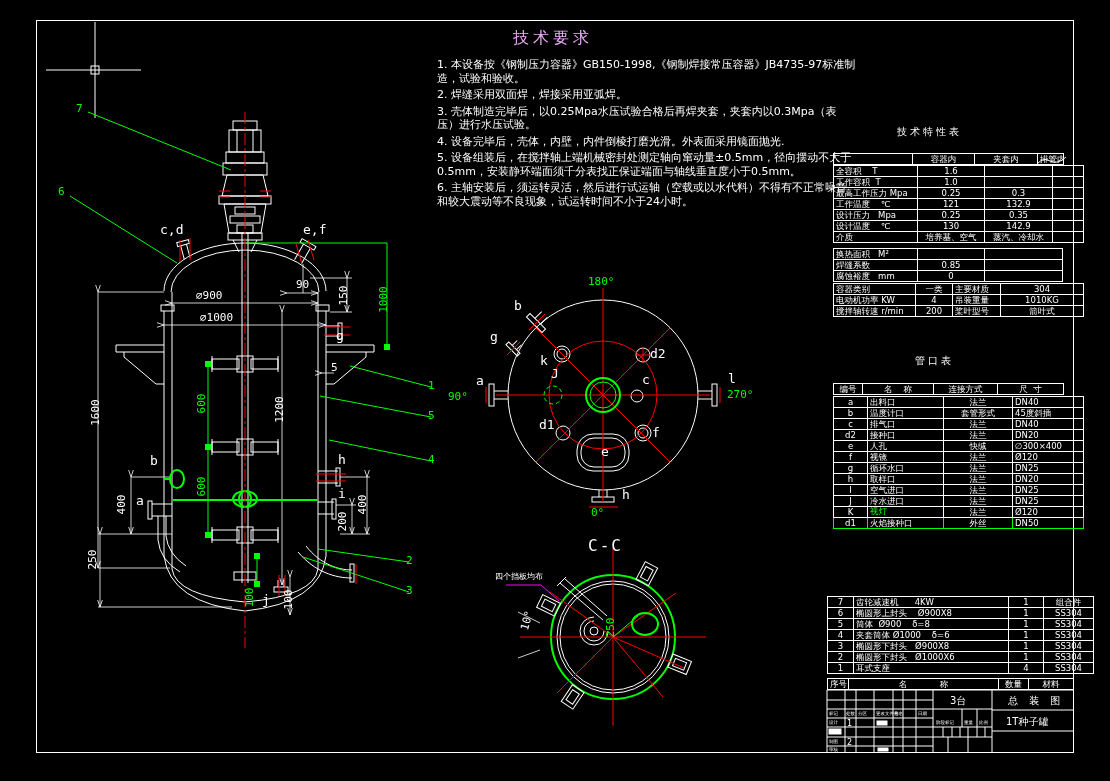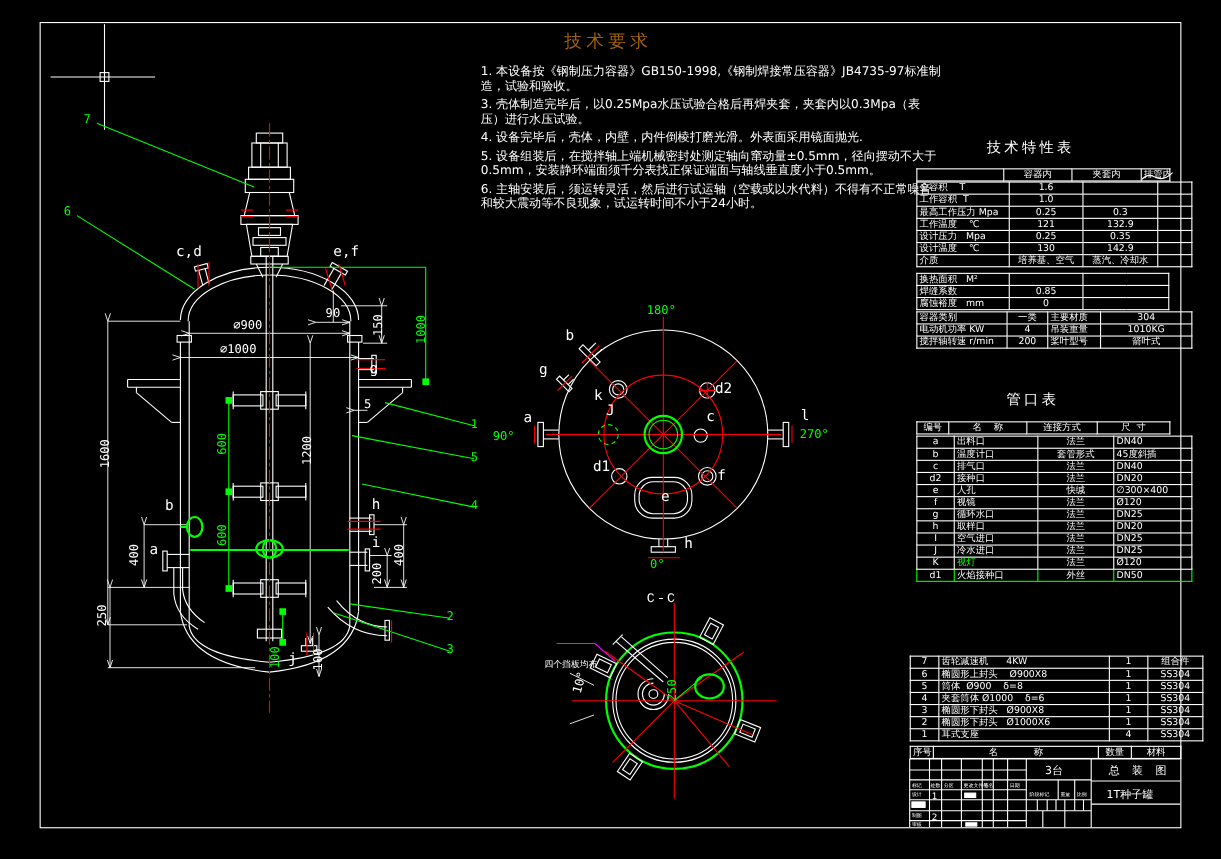--- a/index.html
+++ b/index.html
@@ -8,27 +8,27 @@
   .border{position:absolute;left:36px;top:20px;width:1036px;height:731px;
           border:1.5px solid #fff;}
   svg.art{position:absolute;left:0;top:0;}
   .lb{position:absolute;color:#fff;font-size:11px;line-height:1;white-space:nowrap;
       font-family:"DejaVu Sans Mono","DejaVu Sans",monospace;}
   .g{color:#00ff00;}
   .v{transform:rotate(-90deg);}
   .b13{font-size:13px;}
   .b8{font-size:8px;font-family:"DejaVu Sans",sans-serif;}
   .t4{font-size:4.5px;font-family:"DejaVu Sans",sans-serif;}
-  .cc{font-size:12px;letter-spacing:2px;font-family:Liberation Mono, monospace;}
-  .tbl-title{position:absolute;color:#fff;font-size:13px;letter-spacing:3px;
+  .cc{font-size:16px;letter-spacing:2px;}
+  .tbl-title{position:absolute;color:#fff;font-size:10px;letter-spacing:3px;
              font-family:"DejaVu Sans",sans-serif;}
   .req{position:absolute;left:437px;top:55px;width:420px;color:#fff;}
   .req p{margin:3px 0;font-size:11px;line-height:13.5px;
          font-family:"DejaVu Sans",sans-serif;}
-  .req-title{position:absolute;left:513px;top:28px;color:#a16207;font-size:16px;
+  .req-title{position:absolute;left:513px;top:28px;color:#f0abfc;font-size:16px;
              letter-spacing:4px;font-family:"DejaVu Sans",sans-serif;}
   table{border-collapse:collapse;position:absolute;table-layout:fixed;
         color:#fff;background:transparent;}
   td,th{border:1px solid #fff;padding:0 2px;font-size:8.5px;line-height:1;
         height:10px;overflow:hidden;white-space:pre;font-weight:normal;
         font-family:"DejaVu Sans",sans-serif;}
   .val{text-align:center;}
   th{text-align:center;}
   .green-row td{border-color:#00ff00;}
   .green-text{color:#00ff00;font-family:Liberation Mono, monospace;}
@@ -394,31 +394,32 @@
     <rect x="829" y="729" width="12" height="5" fill="#fff"></rect>
     <rect x="877" y="721" width="10" height="4" fill="#fff"></rect>
     <rect x="878" y="748" width="10" height="3" fill="#fff"></rect>
   </g>
 </svg>
 
 <span class="req-title">技术要求</span>
 <div class="req">
 
 <p>1. 本设备按《钢制压力容器》GB150-1998,《钢制焊接常压容器》JB4735-97标准制造，试验和验收。</p>
+    <p>2. 焊缝采用双面焊，焊接采用亚弧焊。</p>
     <p>3. 壳体制造完毕后，以0.25Mpa水压试验合格后再焊夹套，夹套内以0.3Mpa（表压）进行水压试验。</p>
     <p>4. 设备完毕后，壳体，内壁，内件倒棱打磨光滑。外表面采用镜面抛光.</p>
     <p>5. 设备组装后，在搅拌轴上端机械密封处测定轴向窜动量±0.5mm，径向摆动不大于0.5mm，安装静环端面须千分表找正保证端面与轴线垂直度小于0.5mm。</p>
     <p>6. 主轴安装后，须运转灵活，然后进行试运轴（空载或以水代料）不得有不正常噪音和较大震动等不良现象，试运转时间不小于24小时。</p>
   </div>
 
 <span class="lb g" style="left:76px;top:103px">7</span>
 <span class="lb g" style="left:58px;top:186px">6</span>
 <span class="lb b13" style="left:160px;top:223px">c,d</span>
 <span class="lb b13" style="left:303px;top:223px">e,f</span>
-<span class="lb" style="left:212px;top:290px">∅900</span>
+<span class="lb" style="left:196px;top:290px">∅900</span>
 <span class="lb" style="left:296px;top:279px">90</span>
 <span class="lb v" style="left:334px;top:290px">150</span>
 <span class="lb" style="left:200px;top:312px">∅1000</span>
 <span class="lb g v" style="left:370px;top:294px">1000</span>
 <span class="lb b13" style="left:336px;top:329px">g</span>
 <span class="lb" style="left:331px;top:362px">5</span>
 <span class="lb g" style="left:428px;top:380px">1</span>
 <span class="lb v" style="left:82px;top:407px">1600</span>
 <span class="lb g v" style="left:192px;top:398px">600</span>
 <span class="lb v" style="left:266px;top:404px">1200</span>
@@ -450,21 +451,21 @@
 <span class="lb b13" style="left:642px;top:373px">c</span>
 <span class="lb b13" style="left:539px;top:418px">d1</span>
 <span class="lb b13" style="left:652px;top:426px">f</span>
 <span class="lb b13" style="left:601px;top:445px">e</span>
 <span class="lb b13" style="left:728px;top:372px">l</span>
 <span class="lb g" style="left:727px;top:389px">270°</span>
 <span class="lb b13" style="left:622px;top:488px">h</span>
 <span class="lb g" style="left:591px;top:507px">0°</span>
 
 <span class="lb cc" style="left:588px;top:538px">C-C</span>
-<span class="lb b8" style="left:495px;top:600px">四个挡板均布</span>
+<span class="lb b8" style="left:495px;top:573px">四个挡板均布</span>
 <span class="lb" style="left:517px;top:615px;transform:rotate(-75deg)">10°</span>
 <span class="lb g v" style="left:601px;top:622px">250</span>
 
 <span class="tbl-title" style="left:897px;top:125px">技术特性表</span>
 <table style="left:833px;top:153px;width:230px">
   <colgroup>
       <col style="width:79px">
       <col style="width:62px">
       <col style="width:63px">
       <col style="width:26px">

